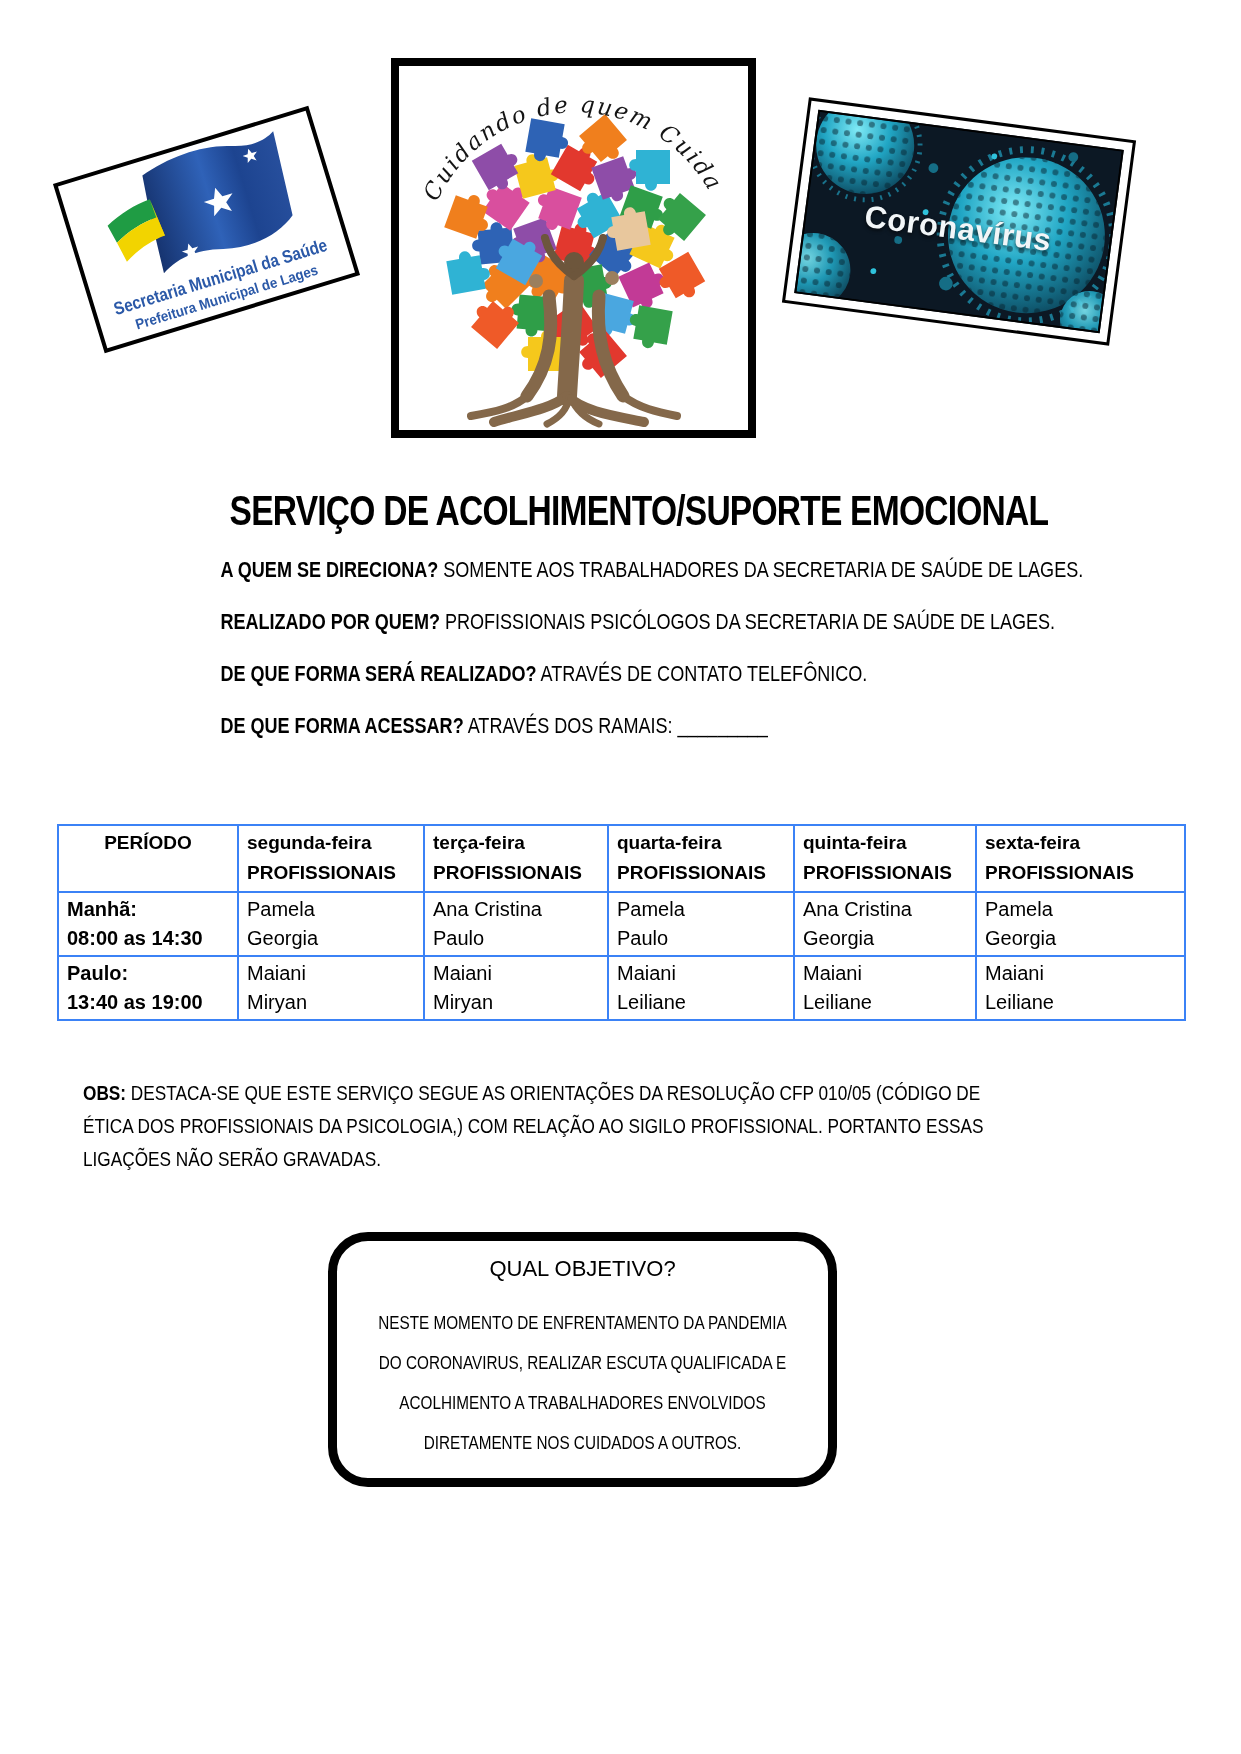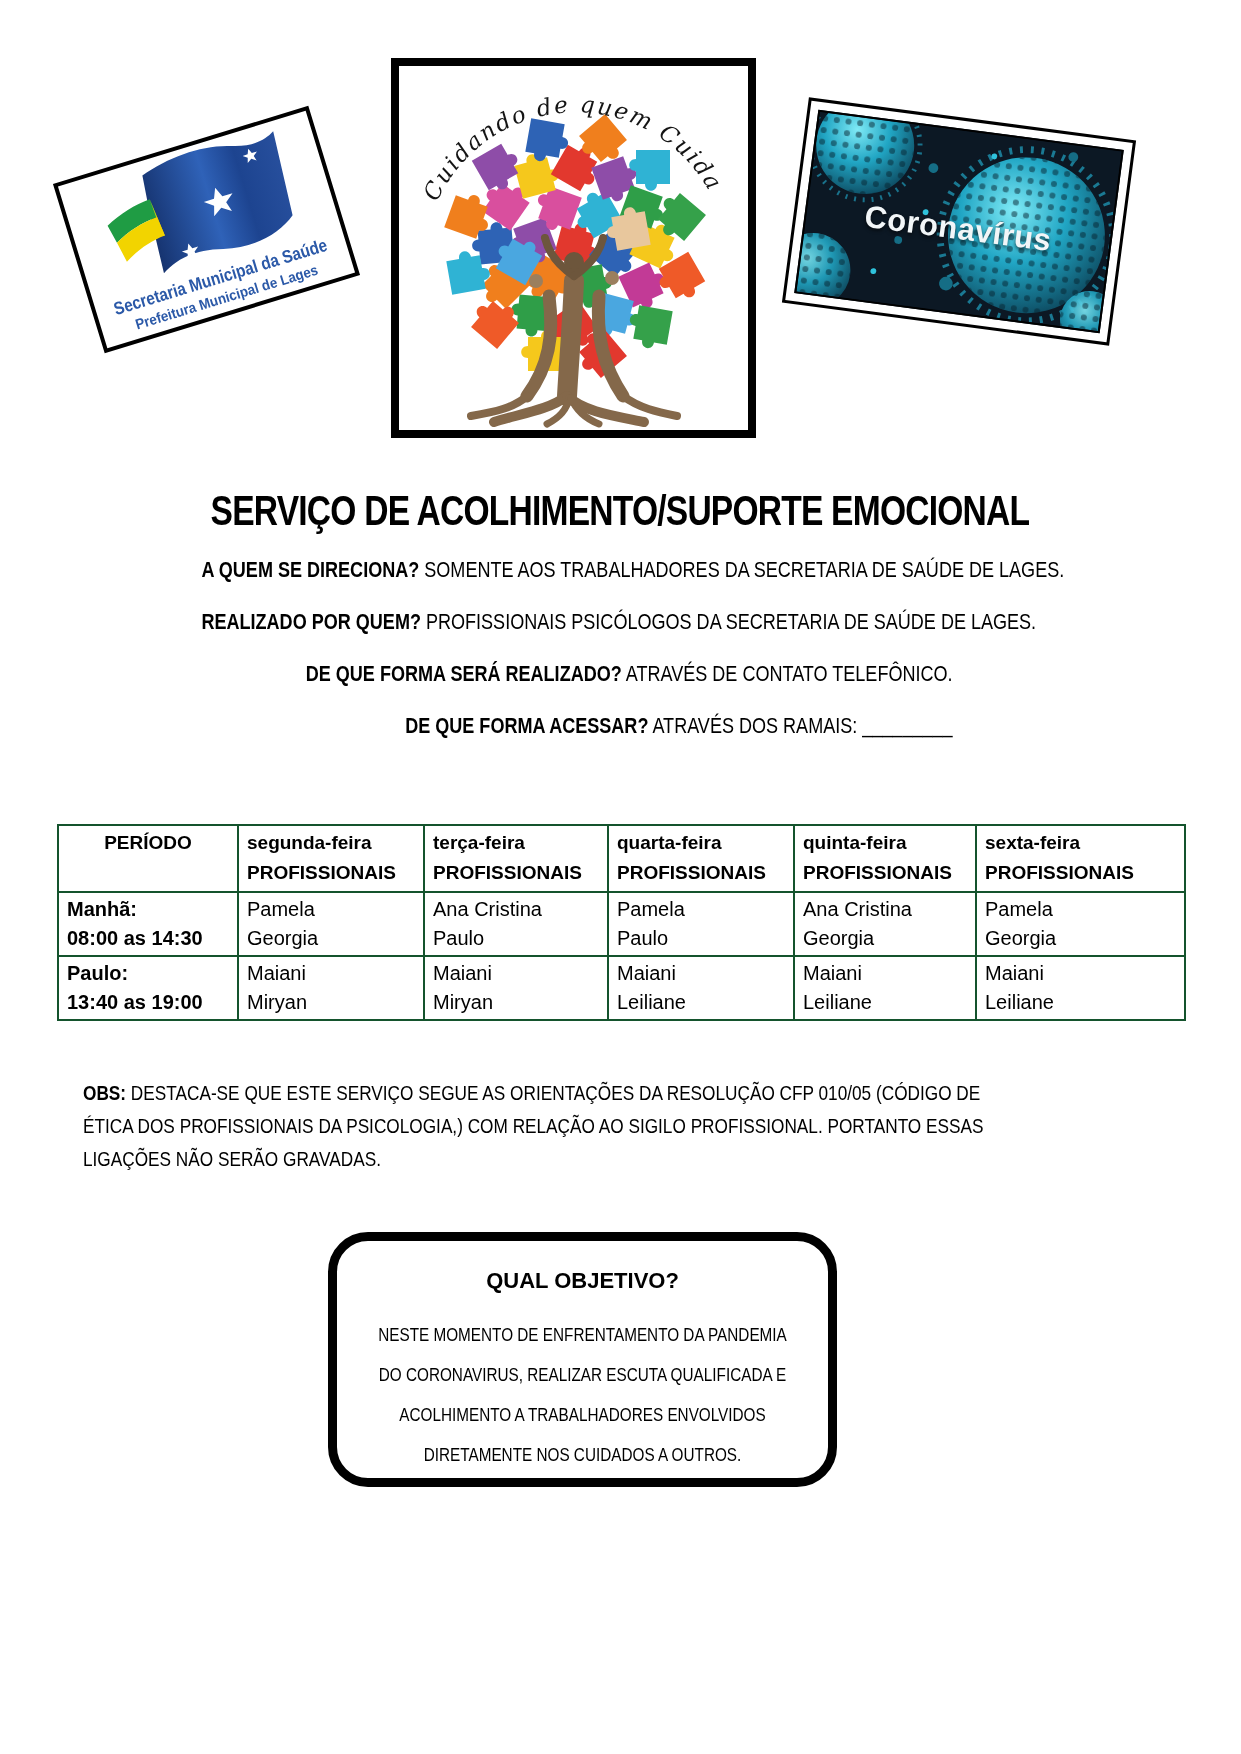--- a/index.html
+++ b/index.html
@@ -15,51 +15,51 @@
   .corona-card{position:absolute;left:794px;top:118px;width:330px;height:207px;
                background:#fff;border:3px solid #000;box-sizing:border-box;
                transform:rotate(7.5deg);padding:8px;}
   .corona-inner{position:relative;width:100%;height:100%;border:2px solid #000;
                 box-sizing:border-box;background:#0c1824;overflow:hidden;}
   .corona-label{position:absolute;left:0;right:0;top:44%;text-align:center;
                 color:#f2f6f8;font-size:31px;font-weight:bold;letter-spacing:.5px;
                 text-shadow:0 2px 4px rgba(0,0,0,.6);}
 
   
-  .center-col{position:absolute;left:119px;width:916px;text-align:right;}
+  .center-col{position:absolute;left:138px;width:916px;text-align:left;}
   .nowrap{white-space:nowrap;}
   .title-line{font-size:42px;font-weight:bold;letter-spacing:-1px;
               transform:scaleX(.8);transform-origin:50% 0;}
   .qa-line{font-size:22px;line-height:27px;margin-bottom:25px;
            transform:scaleX(.82);transform-origin:50% 0;}
   .qa-q{font-weight:bold;}
   .heading-line{font-size:28px;font-weight:bold;
                 transform:scaleX(.82);transform-origin:50% 0;}
 
   
   table.schedule{position:absolute;left:57px;top:824px;width:1127px;
                  border-collapse:collapse;table-layout:fixed;}
-  table.schedule td{border:2px solid #14532d;vertical-align:top;padding:2px 8px;
+  table.schedule td{border:2px solid #3b82f6;vertical-align:top;padding:2px 8px;
                     font-size:20px;line-height:29px;}
   table.schedule td.hdr{font-weight:bold;font-size:19px;line-height:30px;height:61px;}
   table.schedule td.hdr.period{text-align:center;}
   table.schedule td.body-cell{height:56px;}
   table.schedule td.period-cell{font-weight:bold;border-radius:6px;}
 
   
   .obs{position:absolute;left:83px;top:1076px;font-size:21px;line-height:33px;
        transform:scaleX(.82);transform-origin:0 0;}
   .obs div{white-space:nowrap;}
   .obs b{font-weight:bold;}
 
   
   .objective-box{position:absolute;left:328px;top:1232px;width:509px;height:255px;
                  border:9px solid #000;border-radius:40px;box-sizing:border-box;
                  text-align:center;}
-  .objective-heading{margin-top:27px;font-size:22px;font-weight:bold;}
+  .objective-heading{margin-top:15px;font-size:22px;font-weight:normal;}
   .objective-body{margin-top:21px;font-size:18px;line-height:40px;}
   .objective-body div{white-space:nowrap;transform:scaleX(.85);transform-origin:50% 0;}
 </style>
 </head>
 <body>
 
 <div id="page">
 
   <div class="flag-card">
     <svg viewBox="0 0 259 169" width="259" height="169">

